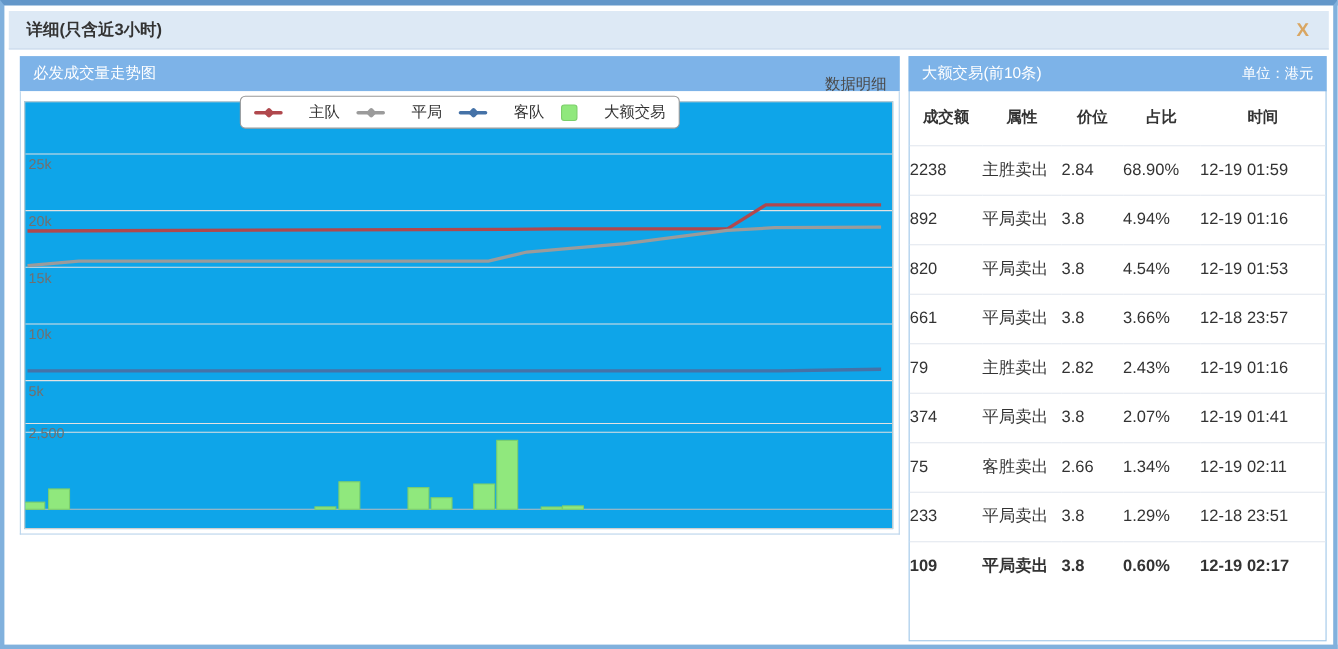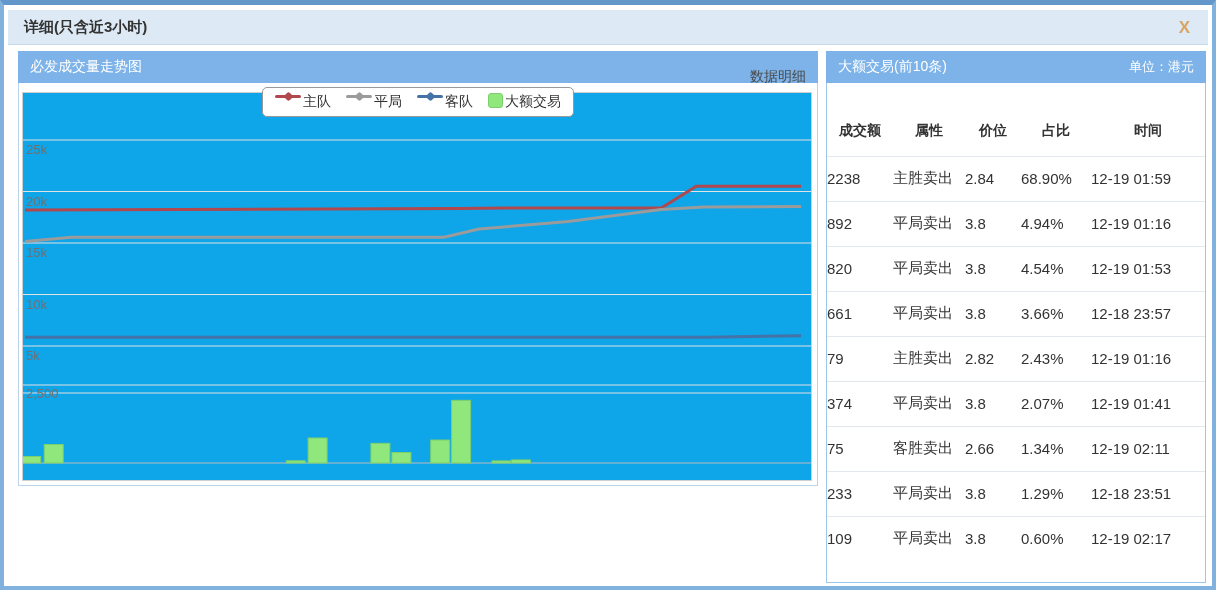--- a/index.html
+++ b/index.html
@@ -39,42 +39,42 @@
     position:absolute; left:3px; top:9px; width:790px; height:389px;
     border:1px solid #cfcfcf; background:#0ea5e9;
   }
   .plot-box svg { position:absolute; left:0; top:0; }
   .legend {
     position:absolute; left:50%; top:4px; transform:translateX(-50%);
     display:flex; align-items:center; gap:15px;
     background:#fff; border:1px solid #999; border-radius:5px;
     padding:5px 12px; z-index:2; white-space:nowrap;
   }
-  .legend-item { display:flex; align-items:flex-start; gap:2px; cursor:pointer; }
+  .legend-item { display:flex; align-items:center; gap:24px; cursor:pointer; }
   .legend-item .lab { font-size:14px; color:#333; }
   .mk-line { position:relative; width:26px; height:7px; }
   .mk-line .bar { position:absolute; left:0; top:2px; width:26px; height:3px; border-radius:2px; }
   .mk-line .dot { position:absolute; left:10px; top:0; width:7px; height:7px; border-radius:2px; transform:rotate(45deg); }
   .mk-square { width:15px; height:15px; border-radius:3px; border:1px solid #7ccf6b; }
 
   .trade-panel {
     position:absolute; left:822px; top:46px; width:380px; height:532px;
     border:1px solid #9ec6e8;
   }
   .trade-panel .panel-header { margin:-1px -1px 0 -1px; }
-  table.trades { width:100%; border-collapse:collapse; table-layout:fixed;margin-top:24px; }
+  table.trades { width:100%; border-collapse:collapse; table-layout:fixed; }
   table.trades th {
     height:49px; font-size:14px; font-weight:bold; color:#333;
     border-bottom:1px solid #e3e8ef; text-align:center;
   }
   table.trades td {
     height:45px; font-size:15px; color:#333; 
     border-bottom:1px solid #e3e8ef;
   }
-  table.trades tr:last-child td { border-bottom:none; }
+  table.trades tr:last-child td { border-bottom:none;font-weight:bold; }
   .c1{width:66px}.c2{width:72px}.c3{width:56px}.c4{width:70px}.c5{width:114px}
 </style>
 </head>
 <body>
 
 <div class="frame">
 
   <div class="titlebar">
     <span class="title">详细(只含近3小时)</span>
     <span class="close-x">X</span>

